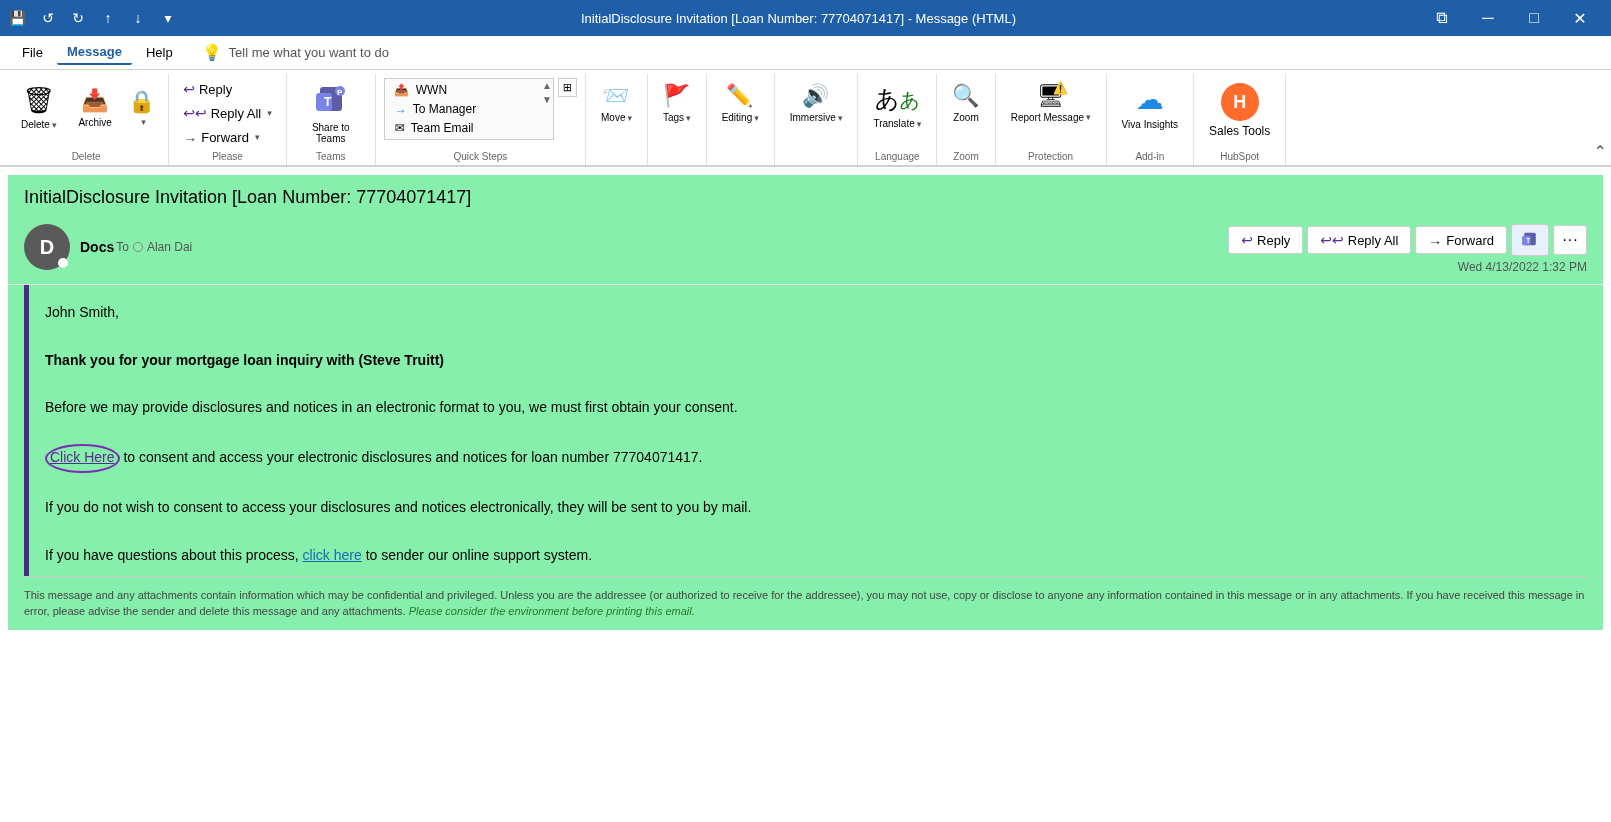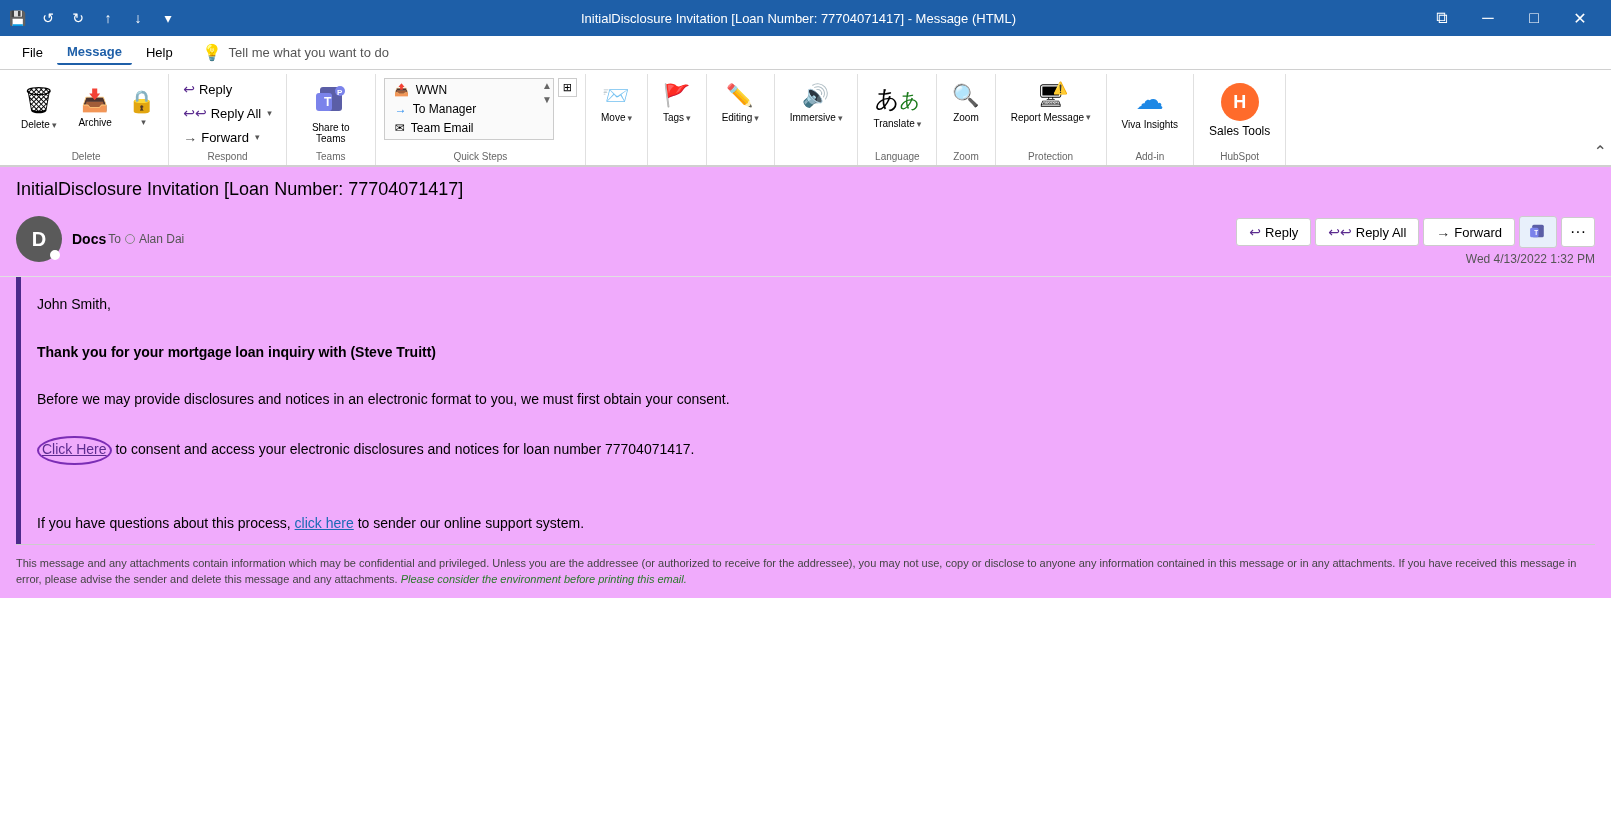--- a/index.html
+++ b/index.html
@@ -130,22 +130,22 @@
     .teams-icon {
       width: 40px;
       height: 36px;
       display: flex;
       align-items: center;
       justify-content: center;
     }
 
     
     .message-window {
-      background: #f0abfc;
-      margin: 0;
+      background: #86efac;
+      margin: 8px;
       flex: 1;
     }
     .email-header-bar {
       padding: 12px 16px 4px 16px;
       border-bottom: 1px solid #e0e0e0;
     }
     .email-subject {
       font-size: 18px;
       font-weight: 400;
       color: #000;
@@ -448,21 +448,21 @@
             <span>Reply All</span>
             <span class="dropdown-arrow">▾</span>
           </div>
           <div class="ribbon-btn-small">
             <span style="color:#444;font-size:14px;">→</span>
             <span>Forward</span>
             <span class="dropdown-arrow">▾</span>
           </div>
         </div>
       </div>
-      <div class="ribbon-group-label">Respond</div>
+      <div class="ribbon-group-label">Please</div>
     </div>
 
     <div class="ribbon-group">
       <div class="ribbon-group-items">
         <div class="teams-btn">
           <div class="teams-icon">
 
             <svg width="38" height="36" viewBox="0 0 38 36" xmlns="http://www.w3.org/2000/svg">
               <rect x="8" y="4" width="22" height="24" rx="3" fill="#5b5ea6"></rect>
               <rect x="4" y="10" width="16" height="18" rx="3" fill="#7b83eb"></rect>
@@ -680,20 +680,21 @@
           <br>
           <p>Before we may provide disclosures and notices in an electronic format to you, we must first obtain your consent.</p>
           <br>
           <p>
             <span style="display:inline-block;border:2px solid #7b2db5;border-radius:50%;padding:0 3px 1px 3px;">
               <a class="click-here-link" href="#">Click Here</a>
             </span>
             <span> to consent and access your electronic disclosures and notices for loan number 77704071417.</span>
           </p>
           <br>
+          <p>If you do not wish to consent to access your disclosures and notices electronically, they will be sent to you by mail.</p>
           <br>
           <p>
             <span>If you have questions about this process, </span>
             <a class="click-here-link2" href="#">click here</a>
             <span> to sender our online support system.</span>
           </p>
         </div>
       </div>
 
       <div class="email-disclaimer">

